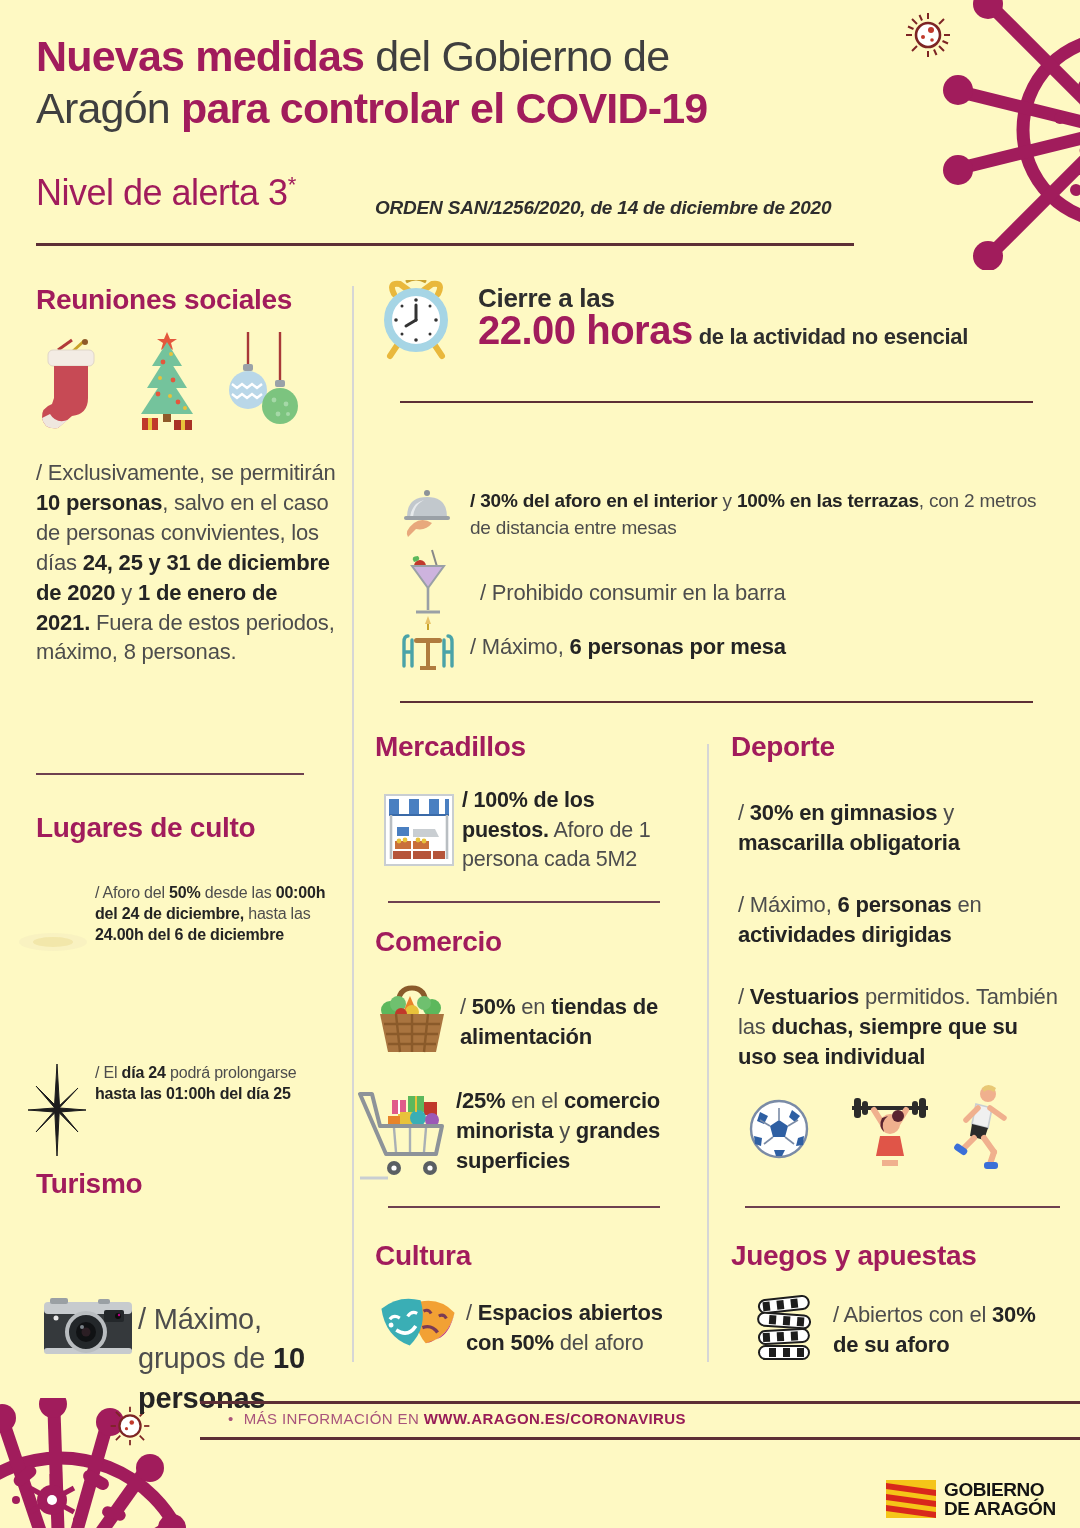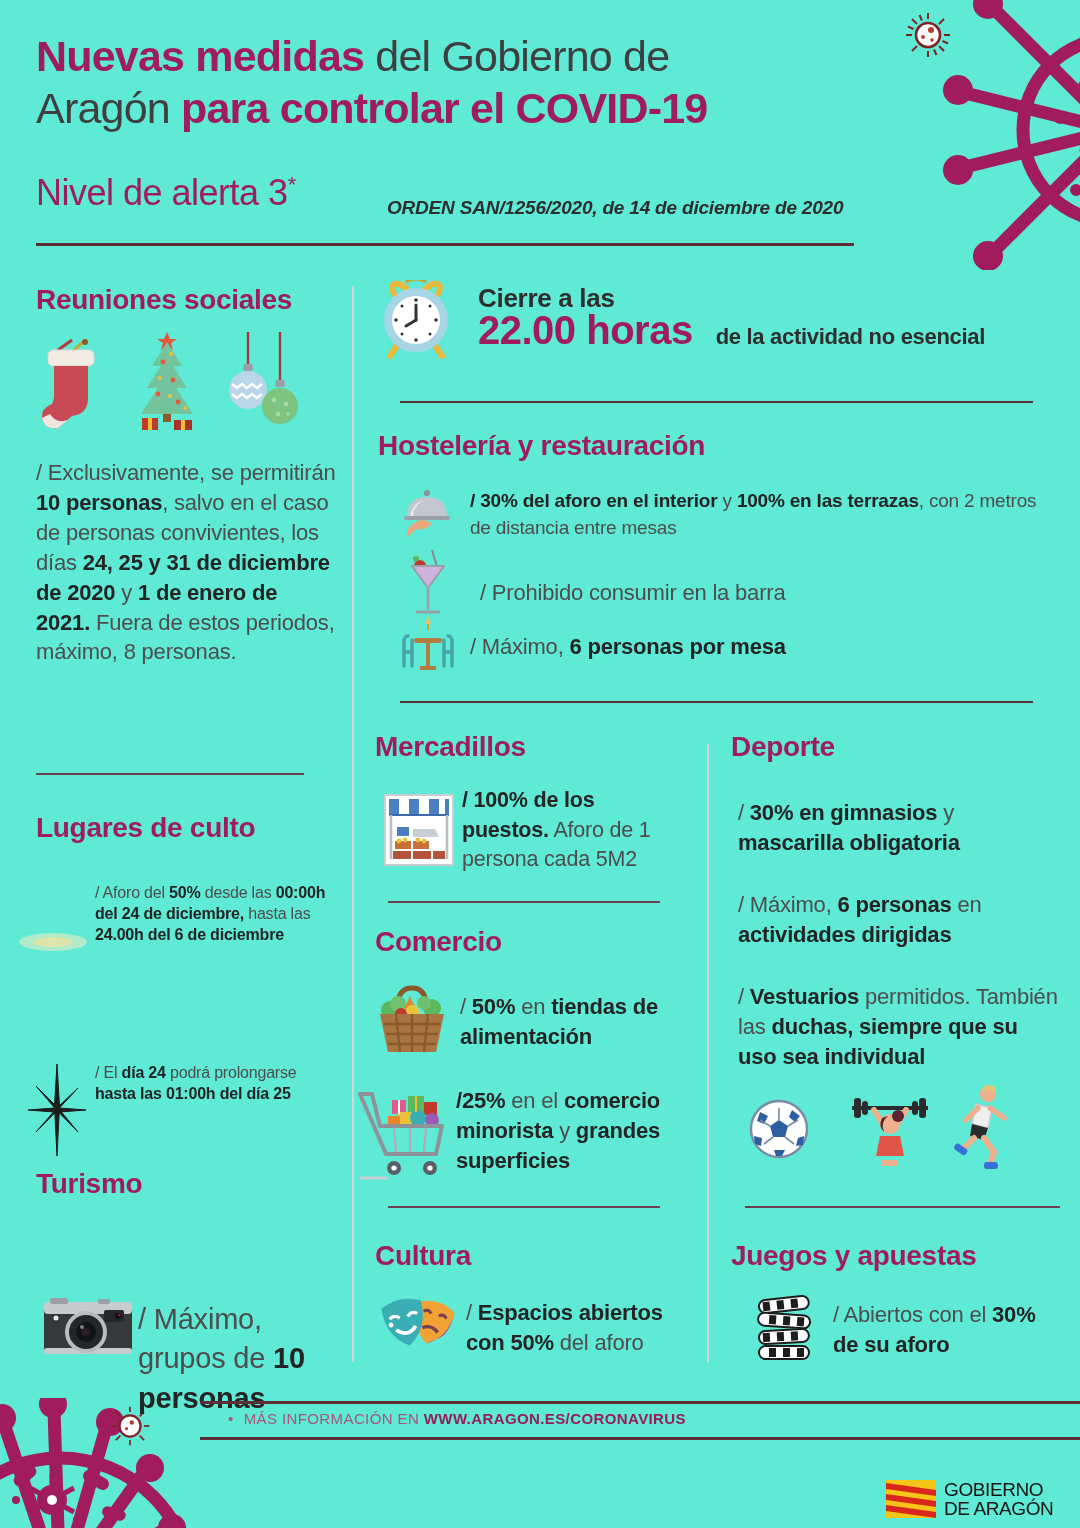--- a/index.html
+++ b/index.html
@@ -5,45 +5,45 @@
   :root{
     --accent:#a11c5c;
     --ink:#3f3f3f;
     --body:#4d4d4d;
     --bold:#242424;
     --rule:#5d2f36;
     --rule-thin:#6e4150;
     --div:#d6d6d6;
   }
   html,body{margin:0;padding:0;background:#888;}
-  .page{position:relative;width:1080px;height:1528px;background:#5eead4;overflow:hidden;
+  .page{position:relative;width:1080px;height:1528px;background:#fef9c3;overflow:hidden;
         font-family:"Liberation Sans",sans-serif;margin:0 auto;}
   .abs{position:absolute;}
   .title{font-size:43px;font-weight:700;line-height:1.22;letter-spacing:-0.8px;color:var(--ink);}
   .title .accent{color:var(--accent);}
   .title .plain{font-weight:400;}
   .alert{font-size:36px;font-weight:400;color:var(--accent);letter-spacing:-0.5px;}
   .alert sup{font-size:22px;}
-  .order{font-size:19px;font-style:italic;font-weight:700;color:#2e2e2e;letter-spacing:-0.2px;margin-left:12px;}
+  .order{font-size:19px;font-style:italic;font-weight:700;color:#2e2e2e;letter-spacing:-0.2px;}
   .sec-title{font-size:28px;font-weight:700;color:var(--accent);letter-spacing:-0.3px;white-space:nowrap;}
   .item{font-size:22px;line-height:1.36;color:var(--body);letter-spacing:-0.2px;}
   .item .b{font-weight:700;color:var(--bold);}
   .item-sm{font-size:21.5px;line-height:1.38;}
   .item-lg{font-size:16px;line-height:1.32;}
   .hrule{background:var(--rule);height:2.5px;}
   .hrule-thin{background:var(--rule-thin);height:2px;}
   .vdiv{background:var(--div);width:2px;}
   .closure-intro{font-size:26px;font-weight:700;color:#2e2e2e;letter-spacing:-0.3px;}
-  .closure-row{display:flex;align-items:baseline;gap:23px;}
+  .closure-row{display:flex;align-items:baseline;gap:6px;}
   .closure-time{font-size:40px;font-weight:700;color:var(--accent);letter-spacing:-0.5px;}
   .closure-detail{font-size:22px;font-weight:700;color:#2e2e2e;letter-spacing:-0.3px;white-space:nowrap;}
   .footer-info{font-size:15px;color:#a8547b;letter-spacing:0.4px;white-space:nowrap;}
   .footer-info .url{font-weight:700;color:#971c57;}
   .footer-info .dot{margin-right:10px;}
-  .logo-text{font-size:19px;font-weight:400;color:#141414;line-height:1.02;letter-spacing:-0.4px;}
+  .logo-text{font-size:19px;font-weight:700;color:#141414;line-height:1.02;letter-spacing:-0.4px;}
 </style>
 </head>
 <body>
 
 <div class="page">
 
   <svg class="abs" style="left:940px;top:-10px;" width="220" height="280" viewBox="0 0 220 280">
     <g stroke="#a11c5c" stroke-width="13" fill="none">
       <circle cx="175" cy="140" r="92"></circle>
       <g>
@@ -278,21 +278,20 @@
     <line x1="36" y1="40" x2="36" y2="25" stroke="#333" stroke-width="3" stroke-linecap="round"></line>
     <line x1="36" y1="40" x2="26" y2="46" stroke="#333" stroke-width="3" stroke-linecap="round"></line>
   </svg>
   <div class="abs closure-intro" style="left:478px;top:283px;">Cierre a las</div>
   <div class="abs closure-row" style="left:478px;top:308px;">
     <span class="closure-time">22.00 horas</span>
     <span class="closure-detail">de la actividad no esencial</span>
   </div>
   <div class="abs hrule" style="left:400px;top:401px;width:633px;height:2px;"></div>
 
-  <div class="abs sec-title" style="left:378px;top:430px;">Hostelería y restauración</div>
 
   <svg class="abs" style="left:402px;top:487px;" width="50" height="56" viewBox="0 0 50 56">
     <circle cx="25" cy="6" r="3" fill="#8d9399"></circle>
     <path d="M5 30 Q5 10 25 10 Q45 10 45 30 Z" fill="#c2c8cd"></path>
     <path d="M8 30 Q10 16 22 13 Q12 18 11 30 Z" fill="#e7eaec"></path>
     <rect x="2" y="29" width="46" height="4" rx="2" fill="#9aa0a6"></rect>
     <path d="M12 36 Q20 30 30 36 Q24 44 14 42 L6 50 Q2 44 12 36" fill="#e8a87c"></path>
   </svg>
   <div class="abs item" style="left:470px;top:488px;width:592px;font-size:19px;line-height:1.42;"><span class="b">/ 30% del aforo en el interior</span><span> y </span><span class="b">100% en las terrazas</span><span>, con 2 metros de distancia entre mesas</span></div>
 

